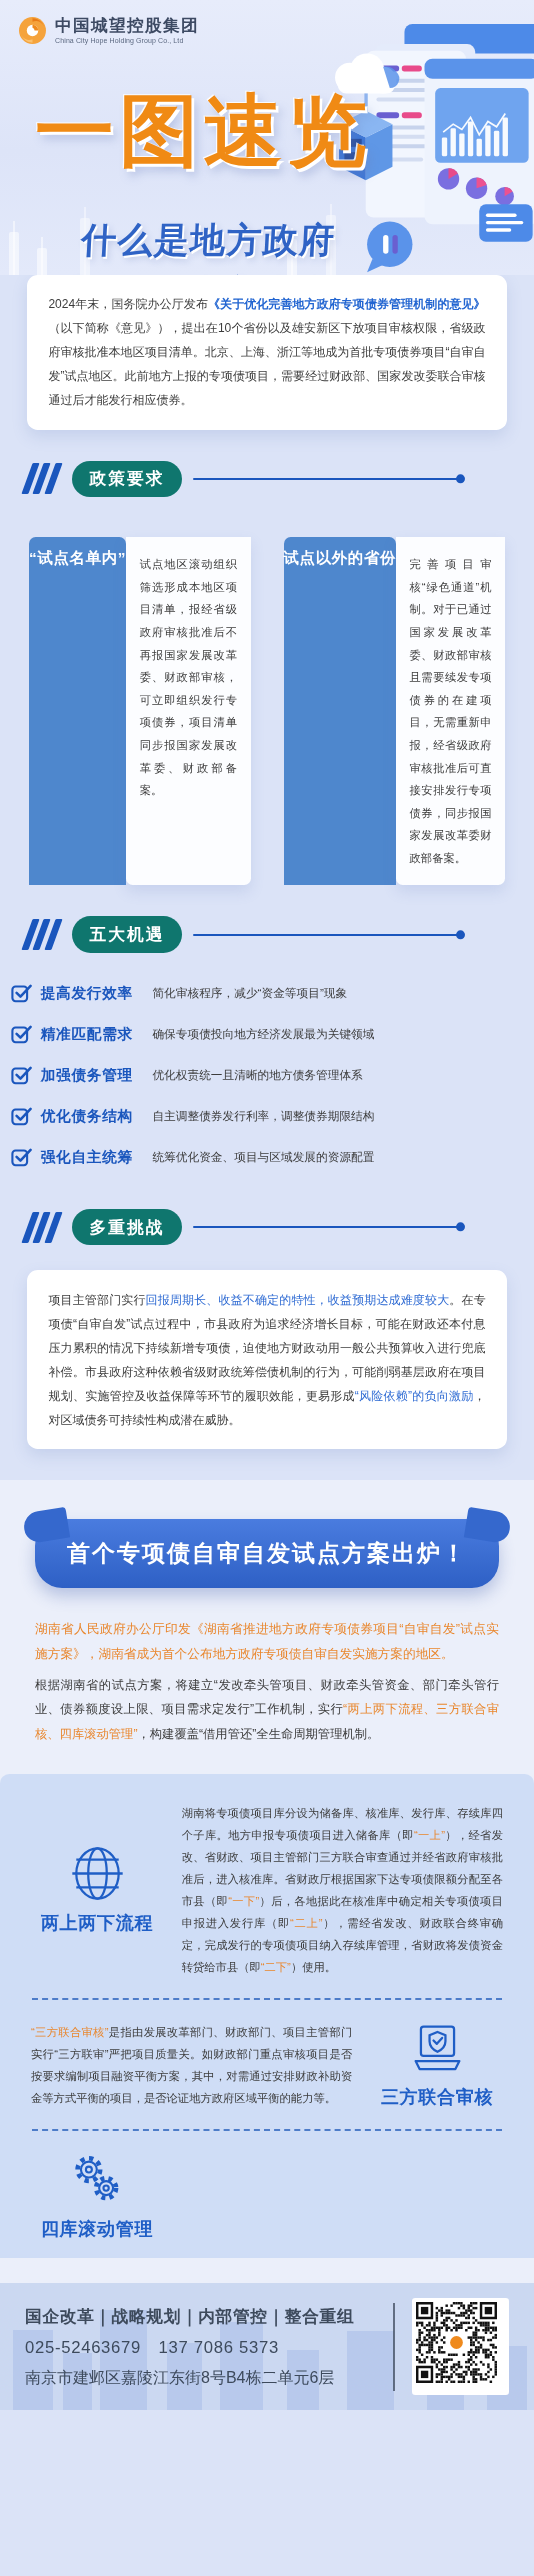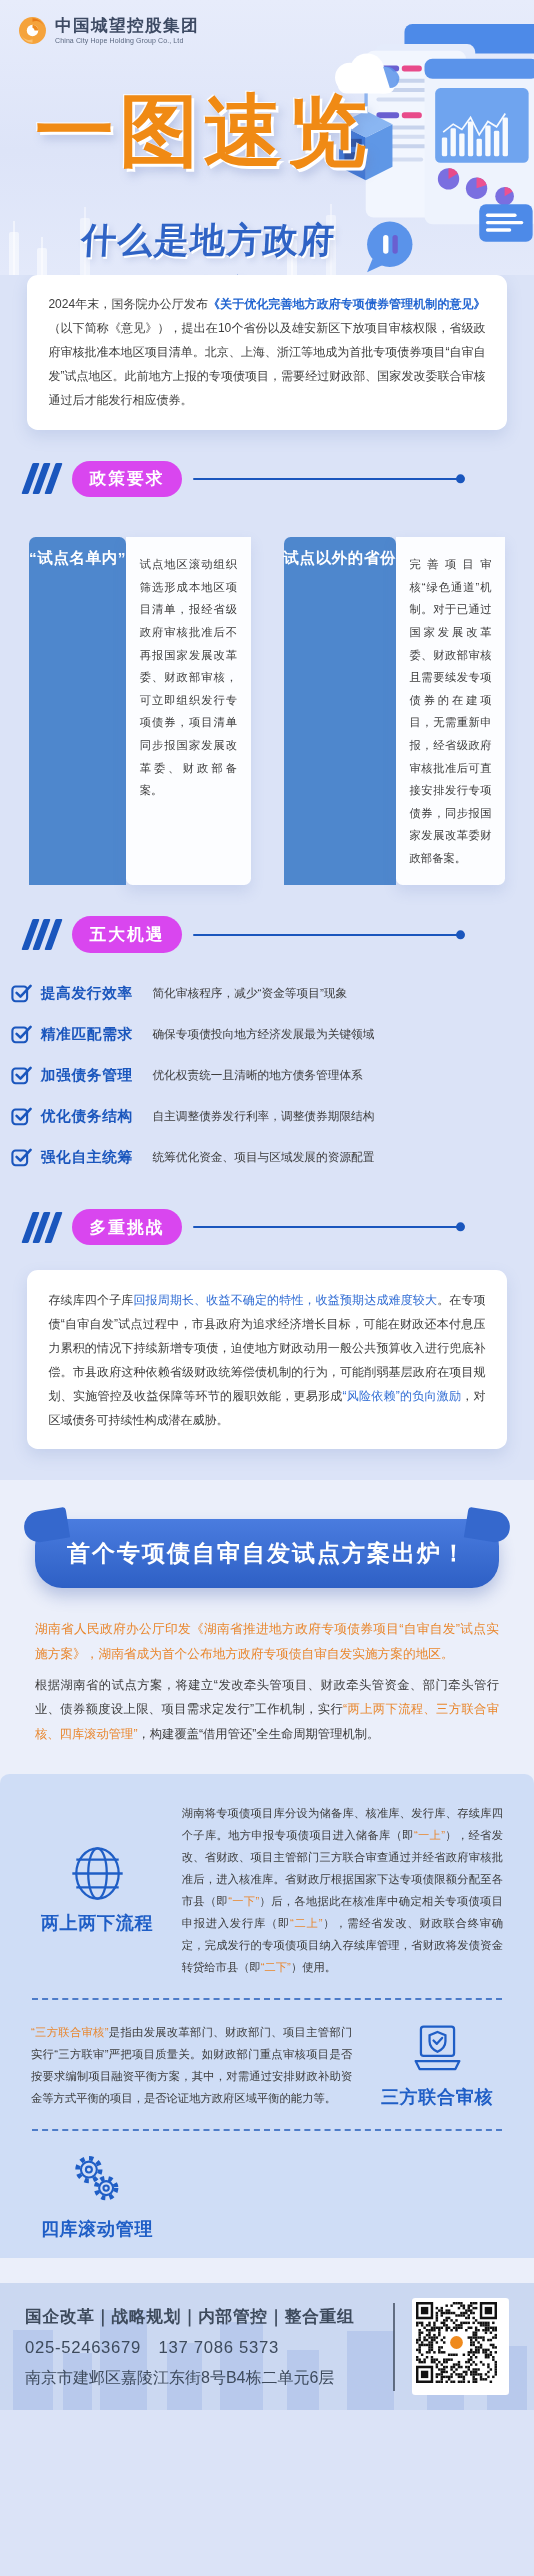--- a/index.html
+++ b/index.html
@@ -29,21 +29,21 @@
   
   .card{background:#ffffff;border-radius:10.7px;box-shadow:0 6.7px 14.7px rgba(100,125,190,.18);margin:0 27px;padding:17.4px 21.4px;}
   .para{font-size:12px;line-height:2.0;margin:0;text-align:justify;}
   .seg-orange{color:#e9862c;}
   .seg-blue{color:#2f6bd3;}
   .seg-bluebold{color:#2265d1;font-weight:bold;}
 
   .sec-header{display:flex;align-items:center;margin:31px 27px 0;padding-right:44px;}
   .slashes{display:flex;margin-right:10.7px;}
   .sl{width:7.3px;height:31px;background:#1a56bd;margin-right:4px;transform:skewX(-20deg);border-radius:1.3px;}
-  .pill{display:inline-block;background:#d946ef;color:#fff;font-size:16.7px;font-weight:bold;
+  .pill{display:inline-block;background:#0f766e;color:#fff;font-size:16.7px;font-weight:bold;
     padding:6.7px 18px;border-radius:18.7px;letter-spacing:2px;white-space:nowrap;}
   .rule{flex:1;height:2px;background:#1a56bd;margin-left:10.7px;position:relative;border-radius:1.3px;}
   .rule .dot{position:absolute;right:-2px;top:50%;transform:translateY(-50%);width:9.3px;height:9.3px;border-radius:50%;background:#1a56bd;}
 
   
   .columns{display:flex;gap:33px;margin:40px 29px 0;}
   .col-card{flex:1;display:flex;flex-direction:row;}
   .col-head{background:#4e87cd;color:#fff;font-size:15.4px;font-weight:bold;text-align:center;
     padding:10.7px 0;border-radius:6.7px 6.7px 0 0;letter-spacing:0.7px;}
   .col-body{background:#fcfdff;padding:16px 13.4px;font-size:11.3px;line-height:2.0;text-align:justify;
@@ -291,21 +291,21 @@
           <i class="sl"></i>
           <i class="sl"></i>
         </span>
       <span class="pill">多重挑战</span>
       <span class="rule">
           <span class="dot"></span>
         </span>
     </div>
 
     <div class="card challenge-card">
-      <p class="para"><span>存续库四个子库</span><span class="seg-blue">回报周期长、收益不确定的特性，收益预期达成难度较大</span><span>。在专项债“自审自发”试点过程中，市县政府为追求经济增长目标，可能在财政还本付息压力累积的情况下持续新增专项债，迫使地方财政动用一般公共预算收入进行兜底补偿。市县政府这种依赖省级财政统筹偿债机制的行为，可能削弱基层政府在项目规划、实施管控及收益保障等环节的履职效能，更易形成</span><span class="seg-blue">“风险依赖”的负向激励</span><span>，对区域债务可持续性构成潜在威胁。</span></p>
+      <p class="para"><span>项目主管部门实行</span><span class="seg-blue">回报周期长、收益不确定的特性，收益预期达成难度较大</span><span>。在专项债“自审自发”试点过程中，市县政府为追求经济增长目标，可能在财政还本付息压力累积的情况下持续新增专项债，迫使地方财政动用一般公共预算收入进行兜底补偿。市县政府这种依赖省级财政统筹偿债机制的行为，可能削弱基层政府在项目规划、实施管控及收益保障等环节的履职效能，更易形成</span><span class="seg-blue">“风险依赖”的负向激励</span><span>，对区域债务可持续性构成潜在威胁。</span></p>
     </div>
   </section>
 
   <section class="zone-light">
     <div class="banner">
       <span class="fold fold-l"></span>
       <span class="fold fold-r"></span>
       <span class="banner-text">首个专项债自审自发试点方案出炉！</span>
     </div>
     <p class="orange-para">湖南省人民政府办公厅印发《湖南省推进地方政府专项债券项目“自审自发”试点实施方案》，湖南省成为首个公布地方政府专项债自审自发实施方案的地区。</p>

